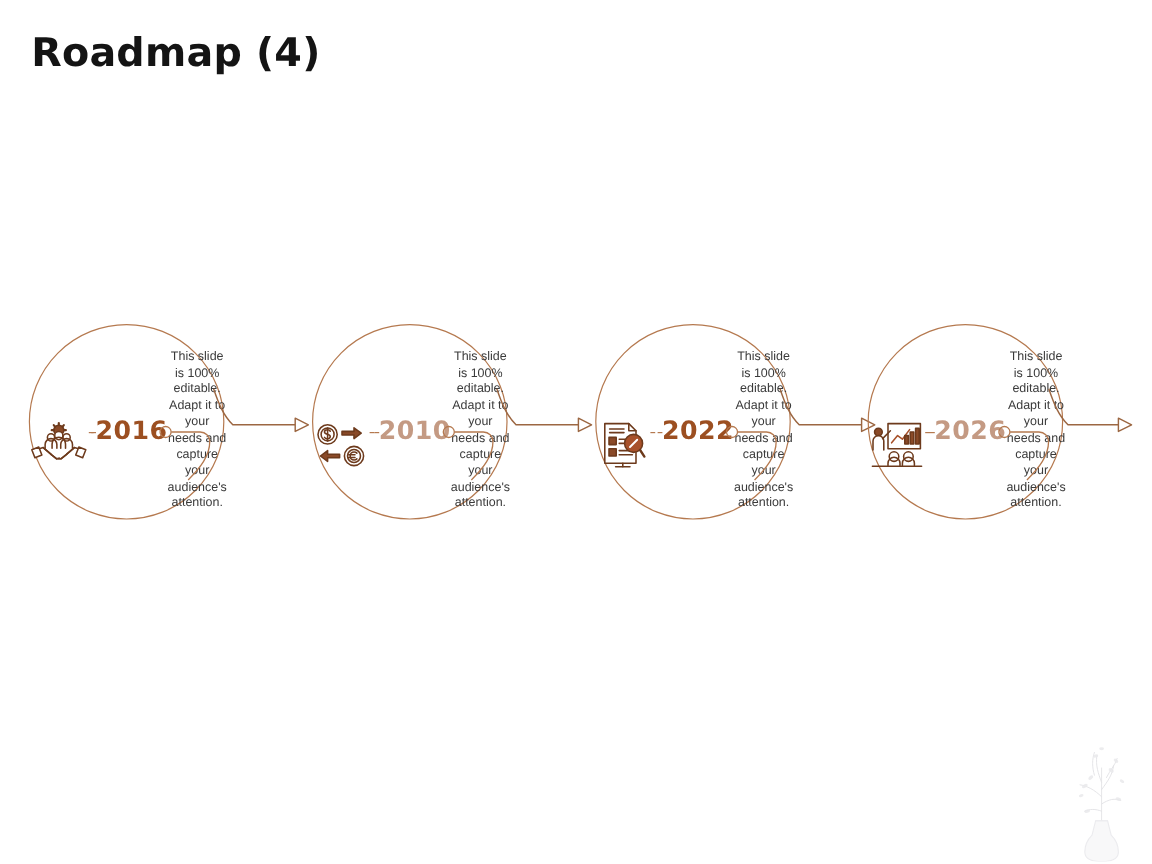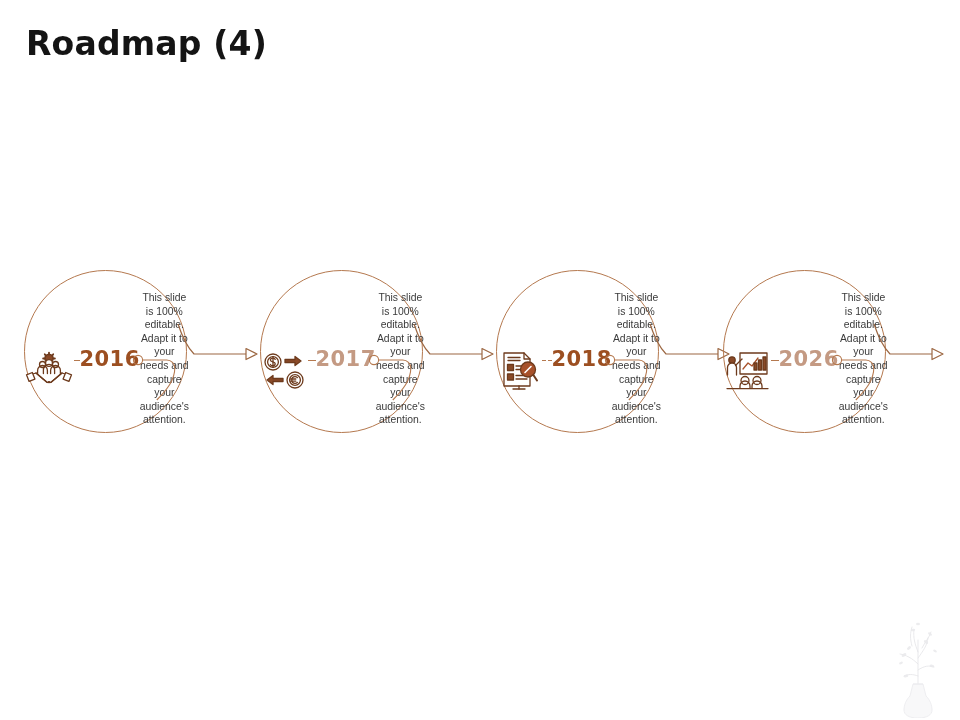--- a/index.html
+++ b/index.html
@@ -231,21 +231,21 @@
 
             <path d="M23 27.5H13v-3l-6 4.5 6 4.5v-3h10z" fill="#8a4a28" stroke="#6d3a1c"></path>
           </g>
         </svg>
       </div>
       <div class="node-divider">
         <span class="tick left"></span>
         <span class="bar"></span>
         <span class="tick right"></span>
       </div>
-      <div class="node-year" style="color:#c49a83;">2017</div>
+      <div class="node-year" style="color:#c49a83;">2010</div>
       <div class="node-text">This slide is 100% editable. Adapt it to your needs and capture your audience's attention.</div>
     </div>
     <svg class="node-hook" viewBox="0 0 70 70">
       <circle cx="6" cy="6" r="4.6" fill="none" stroke="#b5794f" stroke-width="1.1"></circle>
       <path d="M10.8 6h24a8 8 0 0 1 8 8c0 12-8 22-18 32" fill="none" stroke="#b5794f" stroke-width="1.1"></path>
     </svg>
   </div>
 
   <svg class="connector" style="left:412px;" viewBox="0 0 96 46">
     <path d="M2 2c4 12 8 22 16 30h52" fill="none" stroke="#9c6742" stroke-width="1.2"></path>
@@ -279,21 +279,21 @@
             <line x1="23" y1="35" x2="23" y2="38"></line>
             <line x1="17" y1="38" x2="29" y2="38"></line>
           </g>
         </svg>
       </div>
       <div class="node-divider">
         <span class="tick left"></span>
         <span class="bar"></span>
         <span class="tick right"></span>
       </div>
-      <div class="node-year" style="color:#9c4f21;">2018</div>
+      <div class="node-year" style="color:#9c4f21;">2022</div>
       <div class="node-text">This slide is 100% editable. Adapt it to your needs and capture your audience's attention.</div>
     </div>
     <svg class="node-hook" viewBox="0 0 70 70">
       <circle cx="6" cy="6" r="4.6" fill="none" stroke="#b5794f" stroke-width="1.1"></circle>
       <path d="M10.8 6h24a8 8 0 0 1 8 8c0 12-8 22-18 32" fill="none" stroke="#b5794f" stroke-width="1.1"></path>
     </svg>
   </div>
 
   <svg class="connector" style="left:648px;" viewBox="0 0 96 46">
     <path d="M2 2c4 12 8 22 16 30h52" fill="none" stroke="#9c6742" stroke-width="1.2"></path>

